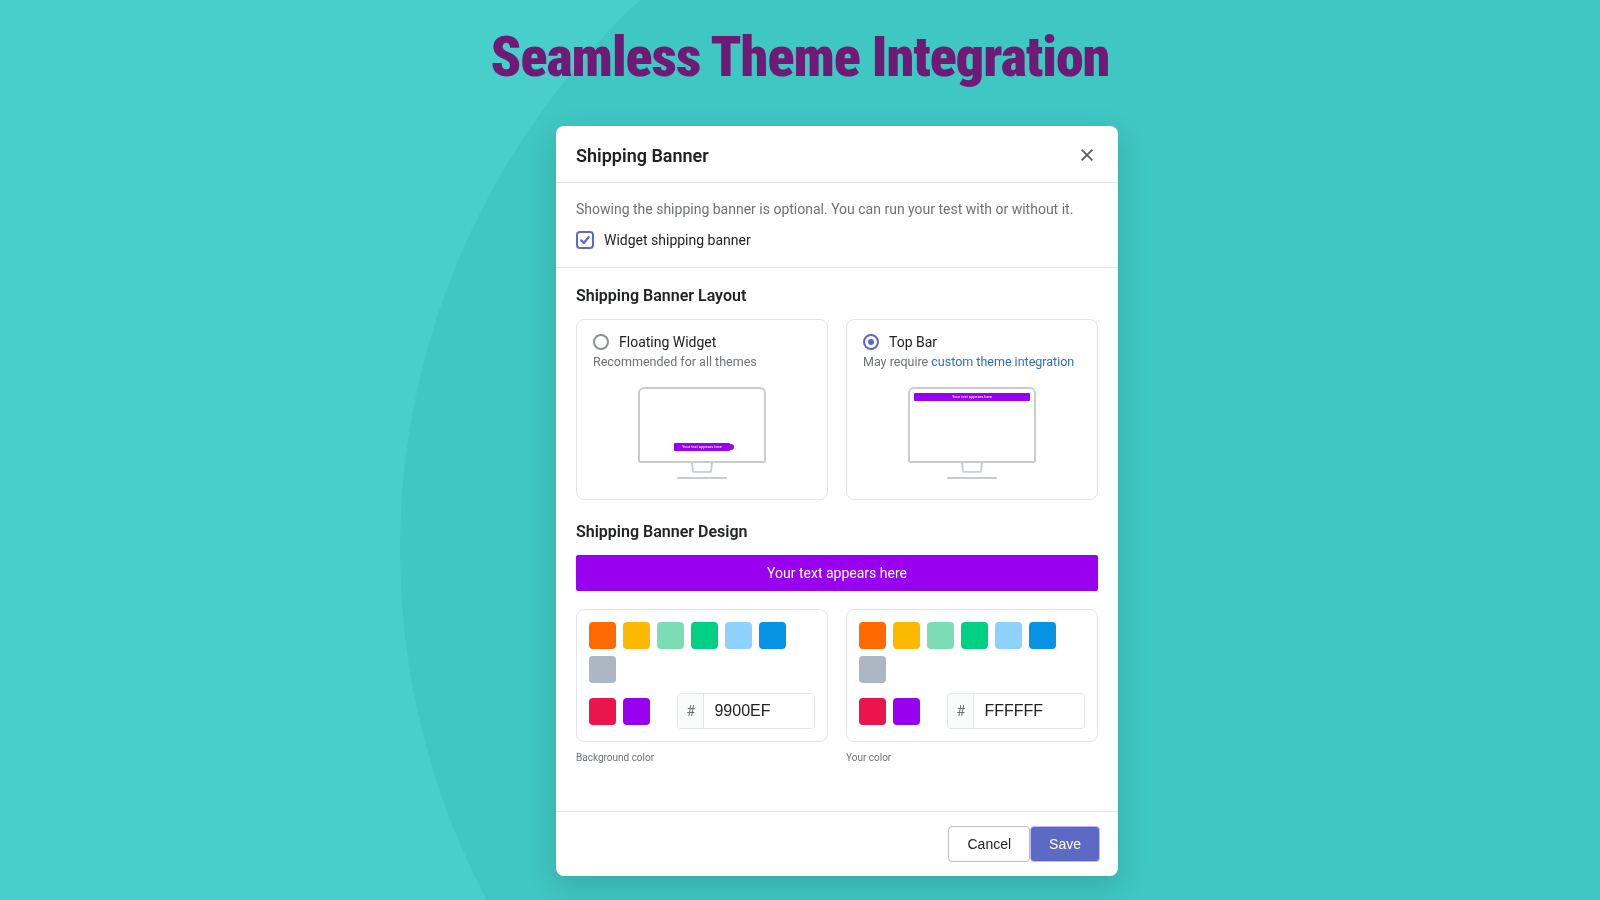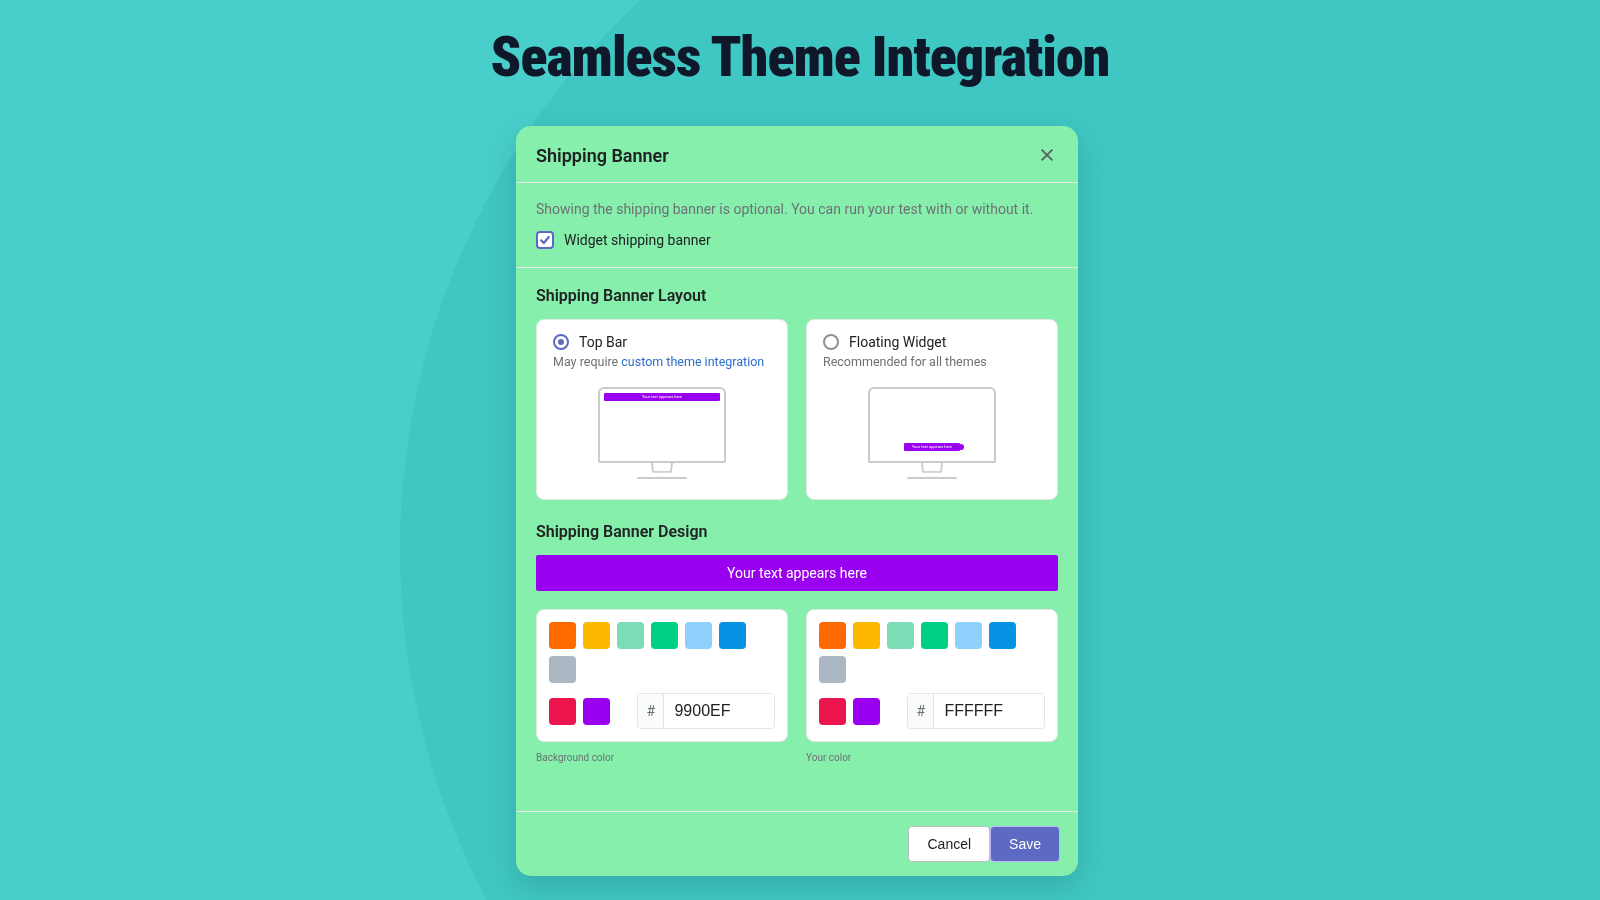--- a/index.html
+++ b/index.html
@@ -16,30 +16,30 @@
     width: 1500px; height: 1500px;
     border-radius: 50%;
     background: #3fc7c3;
   }
   .headline {
     position: absolute;
     top: 24px; left: 0; right: 0;
     text-align: center;
     font-weight: 900;
     font-size: 56px;
-    color: #0f172a;
+    color: #701a75;
     letter-spacing: -1px;
     font-stretch: condensed;
   }
   .modal {
     position: absolute;
-    top: 126px; left: 516px;
+    top: 126px; left: 556px;
     width: 562px; height: 750px;
-    background: #86efac;
-    border-radius: 15px;
+    background: #ffffff;
+    border-radius: 8px;
     box-shadow: 0 10px 30px rgba(0,0,0,0.15);
     display: flex; flex-direction: column;
   }
   .modal-header {
     display: flex; align-items: center; justify-content: space-between;
     padding: 18px 20px 16px 20px;
     border-bottom: 1px solid #e4e5e7;
   }
   .modal-title { font-size: 18px; font-weight: 600; color: #202223; }
   .close-btn { width: 22px; height: 22px; display:flex; align-items:center; justify-content:center; color:#5c5f62; cursor:pointer; background:none; border:none; }
@@ -116,50 +116,50 @@
         <span class="check-label">Widget shipping banner</span>
       </div>
 
       <div class="section-divider"></div>
 
       <div class="section-title">Shipping Banner Layout</div>
 
       <div class="layout-row">
         <div class="layout-card">
           <div class="radio-row">
-            <span class="radio selected"></span>
-            <span class="radio-label">Top Bar</span>
-          </div>
-          <div class="layout-hint">
-            <span>May require </span><a href="#">custom theme integration</a>
-          </div>
-          <div class="monitor-wrap">
-            <div class="monitor">
-              <div class="monitor-screen">
-                <div class="top-bar">
-                    <span class="top-text">Your text appears here</span>
-                  </div>
-              </div>
-              <div class="monitor-stand"></div>
-              <div class="monitor-base"></div>
-            </div>
-          </div>
-        </div>
-
-        <div class="layout-card">
-          <div class="radio-row">
             <span class="radio"></span>
             <span class="radio-label">Floating Widget</span>
           </div>
           <div class="layout-hint">Recommended for all themes</div>
           <div class="monitor-wrap">
             <div class="monitor">
               <div class="monitor-screen">
                 <div class="float-bar">
                     <span class="float-text">Your text appears here</span>
+                  </div>
+              </div>
+              <div class="monitor-stand"></div>
+              <div class="monitor-base"></div>
+            </div>
+          </div>
+        </div>
+
+        <div class="layout-card">
+          <div class="radio-row">
+            <span class="radio selected"></span>
+            <span class="radio-label">Top Bar</span>
+          </div>
+          <div class="layout-hint">
+            <span>May require </span><a href="#">custom theme integration</a>
+          </div>
+          <div class="monitor-wrap">
+            <div class="monitor">
+              <div class="monitor-screen">
+                <div class="top-bar">
+                    <span class="top-text">Your text appears here</span>
                   </div>
               </div>
               <div class="monitor-stand"></div>
               <div class="monitor-base"></div>
             </div>
           </div>
         </div>
       </div>
 
       <div class="section-title">Shipping Banner Design</div>

